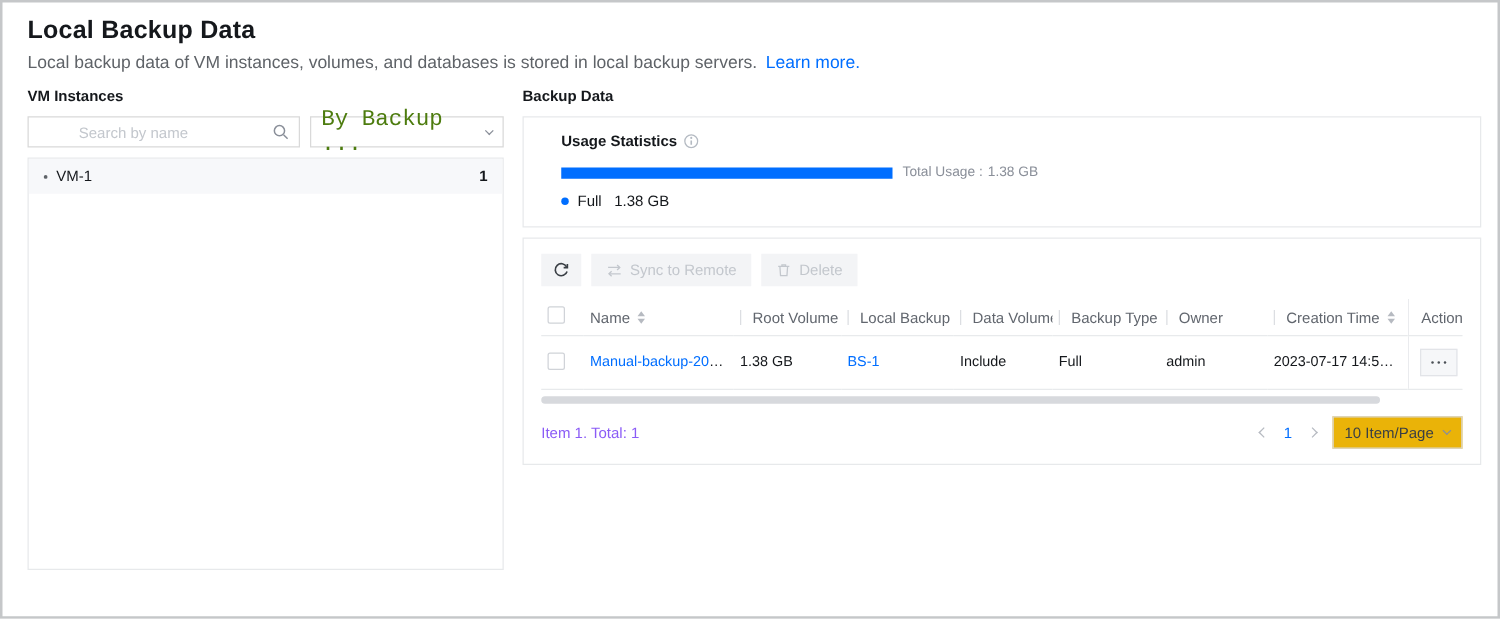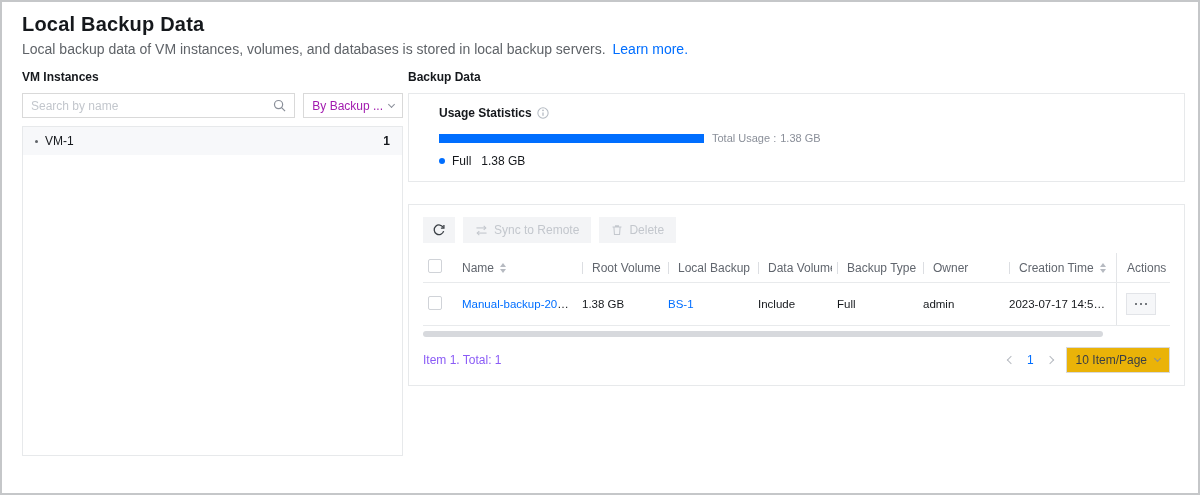--- a/index.html
+++ b/index.html
@@ -18,38 +18,38 @@
   .tabs { display: flex; gap: 3px; margin-top: 9px; padding-left: 17px; height: 29px; }
   .tab {
     padding: 0 18px; display: flex; align-items: center; font-size: 12px;
     border: 1px solid #ddd; background: #fefefe; color: #3a3f45; cursor: pointer;
   }
   .tab.active {
     border-top: 3px solid #006eff; border-bottom: 1px solid #fff;
     background: #fff; font-weight: 700; color: #15181c;
   }
   
-  .content { display: flex; gap: 5px; padding: 13px 13px 0 20px; }
+  .content { display: flex; gap: 15px; padding: 13px 13px 0 20px; }
   .left-col { width: 381px; flex: none; }
   .right-col { flex: 1; min-width: 0; }
   .panel-title { font-size: 12px; font-weight: 700; color: #15181c; margin-bottom: 9px; }
   
   .search-row { display: flex; gap: 8px; margin-bottom: 8px; }
   .search-box {
     flex: 1; height: 25px; border: 1px solid #d9d9d9; background: #fff;
     display: flex; align-items: center; padding: 0 8px;
   }
   .search-box input {
     border: none; outline: none; flex: 1; font-size: 12px; color: #333;
-    font-family: "Liberation Sans", sans-serif; background: transparent;
+    font-family: "Liberation Sans", sans-serif; background: transparent; margin-left: 32px;
   }
   .search-box input::placeholder { color: #c3c7cd; }
   .dd-btn {
     height: 25px; border: 1px solid #d9d9d9; background: #fff; cursor: pointer;
-    display: flex; align-items: center; gap: 6px; padding: 0 8px; font-size: 12px; color: #a21caf;
+    display: flex; align-items: center; gap: 6px; padding: 0 8px; font-size: 18px; color: #4d7c0f; font-family: Liberation Mono, monospace;
   }
   .vm-list { border: 1px solid #e7e9eb; height: 330px; background: #fff; overflow: hidden; }
   .vm-item {
     height: 28px; display: flex; align-items: center; gap: 7px;
     padding: 0 12px; background: #f7f8fa; font-size: 12px; color: #15181c; cursor: pointer;
   }
   .vm-bullet { width: 3px; height: 3px; border-radius: 50%; background: #5f6368; }
   .vm-count { margin-left: auto; font-weight: 700; }
   
   .card { border: 1px solid #e7e9eb; background: #fff; }
@@ -58,21 +58,21 @@
   .usage-title { font-size: 12px; font-weight: 700; color: #15181c; }
   .usage-bar-row { display: flex; align-items: center; margin-top: 12px; }
   .usage-bar { width: 265px; height: 9px; background: #eceef0; }
   .usage-bar-fill { height: 100%; background: #006eff; }
   .usage-total { font-size: 11px; color: #8a8f99; margin-left: 8px; white-space: nowrap; }
   .usage-total b { font-weight: 400; color: #8a8f99; margin-left: 4px; }
   .legend-row { display: flex; align-items: center; margin-top: 10px; font-size: 12px; color: #15181c; }
   .legend-dot { width: 6px; height: 6px; border-radius: 50%; background: #006eff; margin-right: 7px; }
   .legend-value { margin-left: 10px; }
   
-  .table-card { margin-top: 22px; padding: 12px 14px 12px; }
+  .table-card { margin-top: 8px; padding: 12px 14px 12px; }
   .toolbar { display: flex; gap: 8px; }
   .tbtn {
     height: 26px; background: #f3f4f6; border: none; cursor: pointer;
     display: flex; align-items: center; gap: 6px; padding: 0 12px;
     font-size: 12px; color: #3a3f45; font-family: "Liberation Sans", sans-serif;
   }
   .tbtn.icon-only { width: 32px; justify-content: center; padding: 0; }
   .tbtn.disabled { color: #c3c7cd; cursor: default; }
   table { width: 100%; border-collapse: collapse; table-layout: fixed; margin-top: 10px; }
   th {

